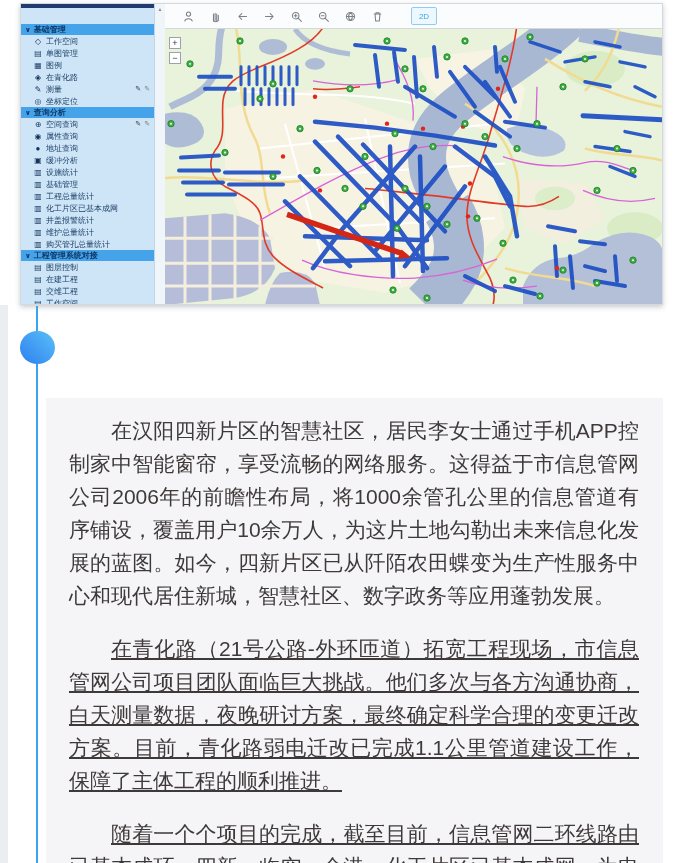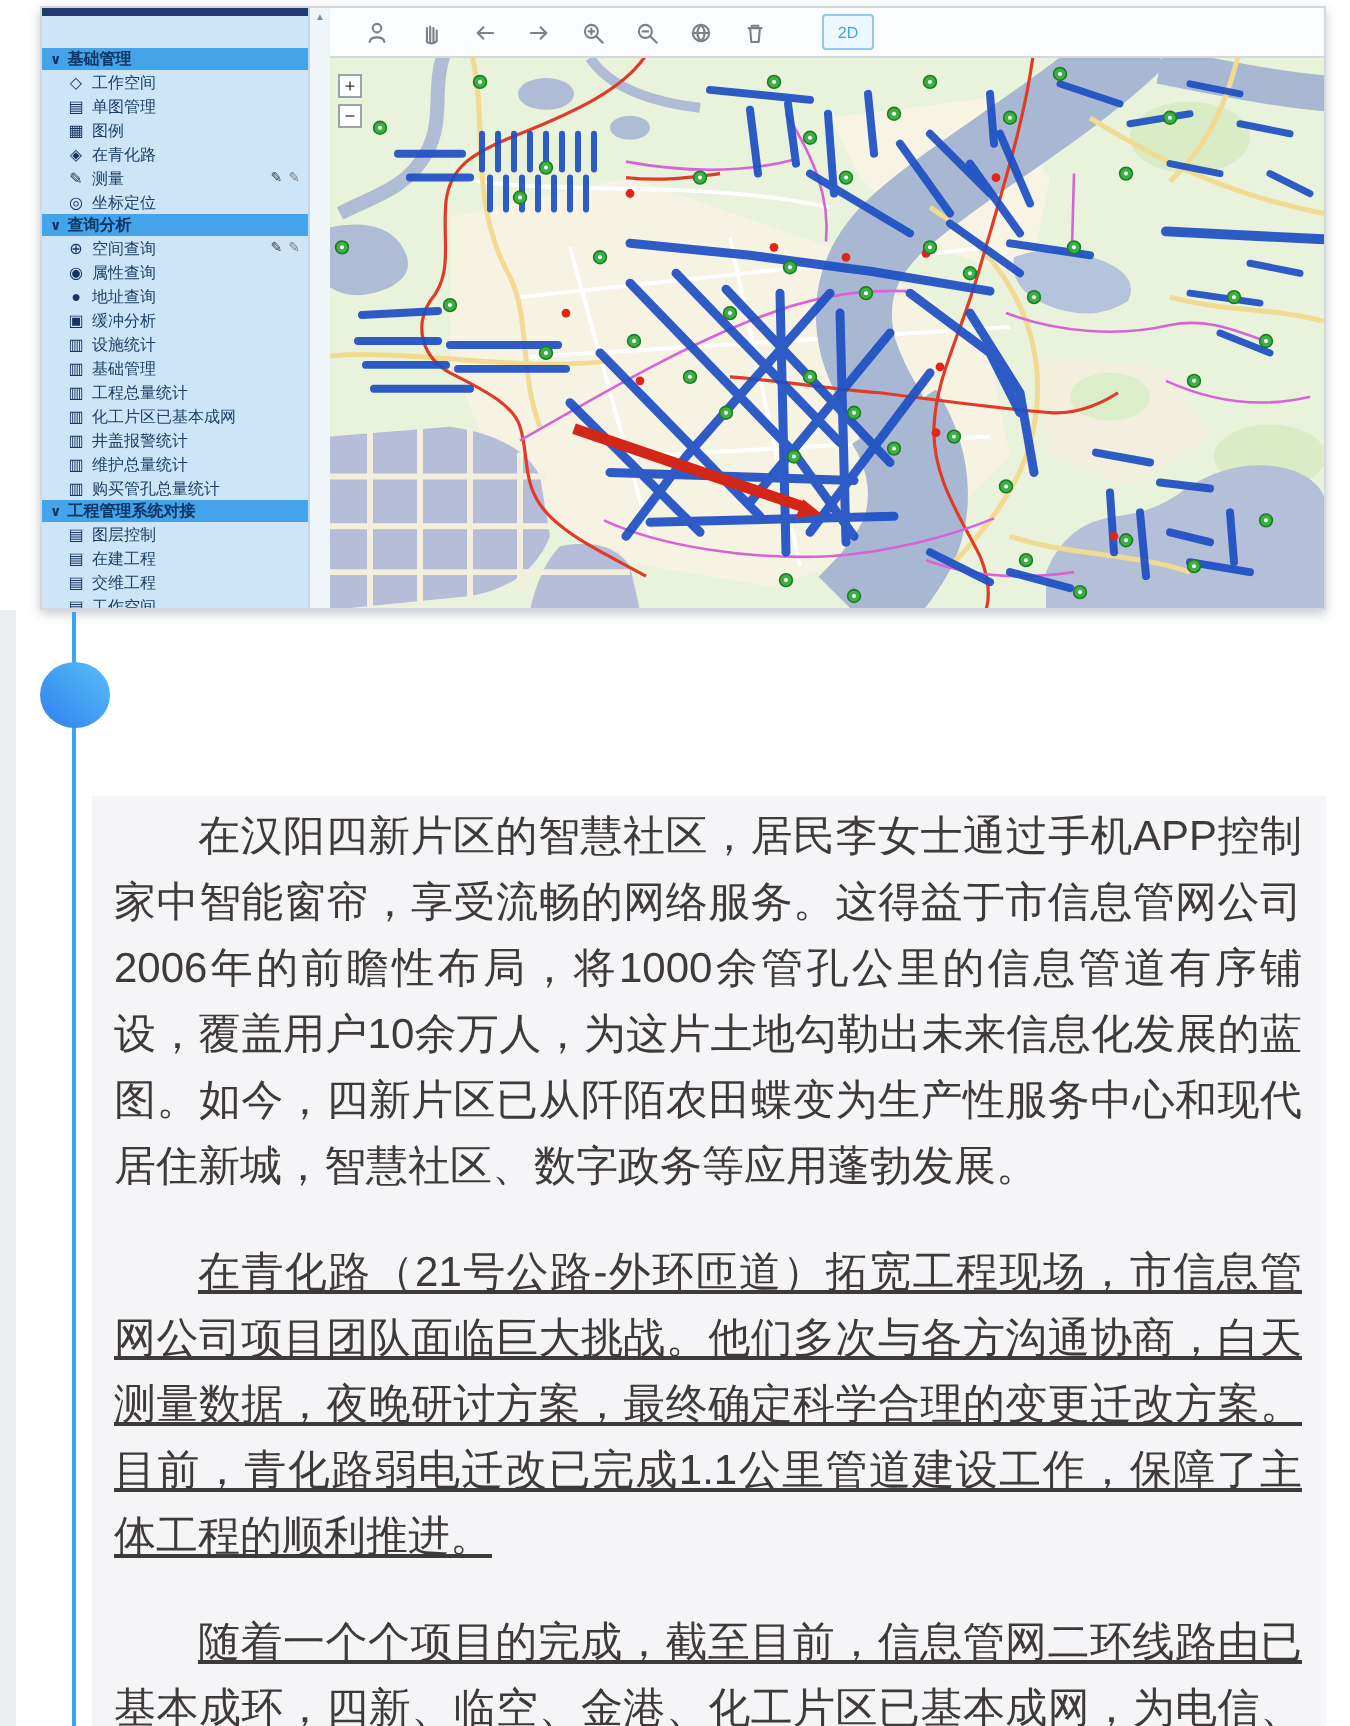--- a/index.html
+++ b/index.html
@@ -41,21 +41,21 @@
         text-align:center;color:#333;box-sizing:border-box;}
 
   
   .tl-line{position:absolute;left:36px;top:306px;width:2px;height:557px;background:#39a4f2;}
   .tl-circle{position:absolute;left:20px;top:331px;width:35px;height:33px;border-radius:50%;
              background:linear-gradient(to bottom left,#59c0f9,#2e7fee);}
 
   
   .panel{position:absolute;left:46px;top:398px;width:617px;height:465px;background:#f5f5f7;
          box-sizing:border-box;padding:4px 12px 0 11px;}
-  .panel p{margin:0;font-size:21px;line-height:33px;color:#3f3a3a;text-align:justify;text-indent:2em;}
+  .panel p{margin:12px;font-size:21px;line-height:33px;color:#3f3a3a;text-align:justify;text-indent:2em;}
   .panel p + p{margin-top:20px;text-decoration:underline;}
 </style>
 </head>
 <body>
 
 <div class="left-strip"></div>
 
 <div class="shot">
   <div class="navy-line"></div>
 

